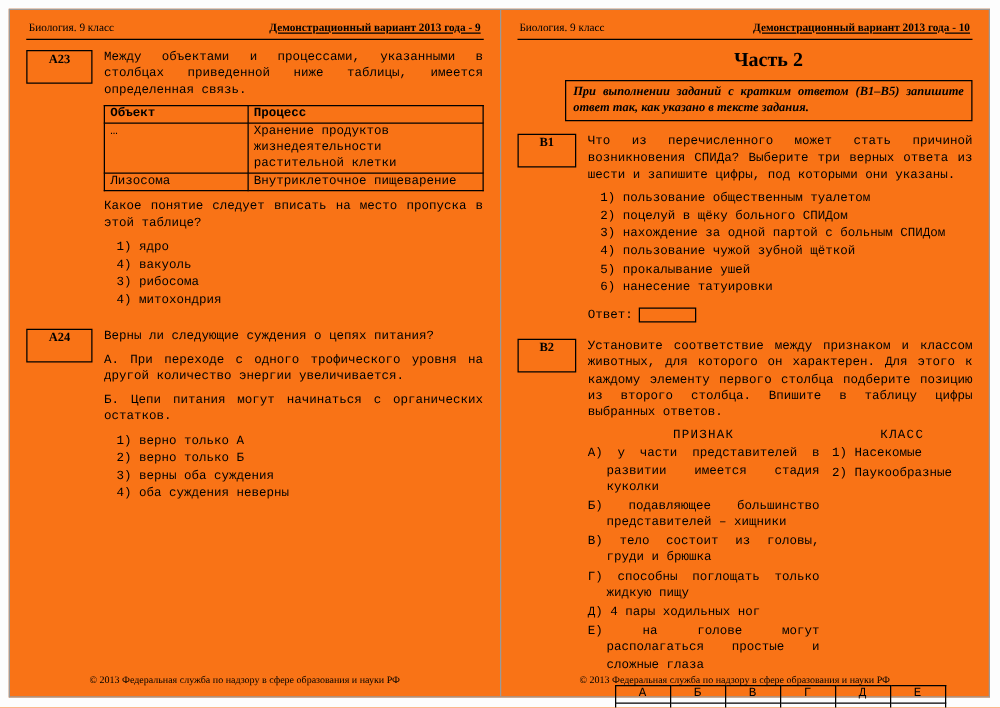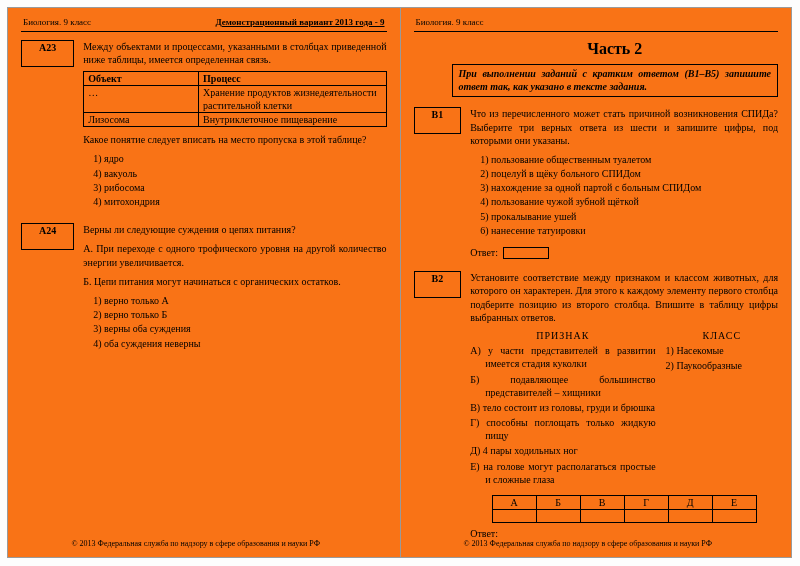--- a/index.html
+++ b/index.html
@@ -40,21 +40,21 @@
   .qlabel {
     border: 1px solid #000;
     font-weight: bold;
     min-width: 28px;
     text-align: center;
     padding: 0 17px;
     height: 27px;
     line-height: 14px;
     flex: 0 0 auto;
   }
-  .qbody { flex: 1; min-width: 0; }
+  .qbody { flex: 1; min-width: 0; font-family: Liberation Mono, monospace; }
   .just { text-align: justify; }
   .obj-table { border-collapse: collapse; width: 100%; margin: 5px 0 6px 0; }
   .obj-table th, .obj-table td {
     border: 1px solid #000;
     padding: 0 4px;
     text-align: left;
     vertical-align: top;
     font-size: 10px;
     line-height: 1.3;
   }
@@ -76,21 +76,21 @@
     margin: 4px 0 5px 38px;
   }
   .instruction-box {
     border: 1px solid #000;
     margin-left: 38px;
     padding: 2px 6px 3px 6px;
     font-weight: bold;
     font-style: italic;
     text-align: justify;
   }
-  .answer-row { margin-top: 9px; display: flex; align-items: flex-end; gap: 5px; }
+  .answer-row { margin-top: 9px; display: flex; align-items: flex-start; gap: 5px; }
   .answer-box {
     display: inline-block;
     width: 46px;
     height: 12px;
     border: 1px solid #000;
   }
   .match { display: flex; gap: 10px; margin-top: 5px; }
   .match-left { flex: 1.65; min-width: 0; }
   .match-right { flex: 1; min-width: 0; }
   .match-header { text-align: center; letter-spacing: 1px; margin-bottom: 2px; }
@@ -166,20 +166,21 @@
         </div>
       </div>
     </div>
 
     <div class="page-footer">© 2013 Федеральная служба по надзору в сфере образования и науки РФ</div>
   </div>
 
   <div class="page right">
     <div class="page-header">
       <span>Биология. 9 класс</span>
+      <span class="hdr-variant">Демонстрационный вариант 2013 года - 10</span>
     </div>
 
     <div class="part-title">Часть 2</div>
 
     <div class="instruction-box">При выполнении заданий с кратким ответом (В1–В5) запишите ответ так, как указано в тексте задания.</div>
 
     <div class="question" style="margin-top:10px;">
       <div class="qlabel">В1</div>
       <div class="qbody">
         <p class="just">Что из перечисленного может стать причиной возникновения СПИДа? Выберите три верных ответа из шести и запишите цифры, под которыми они указаны.</p>

